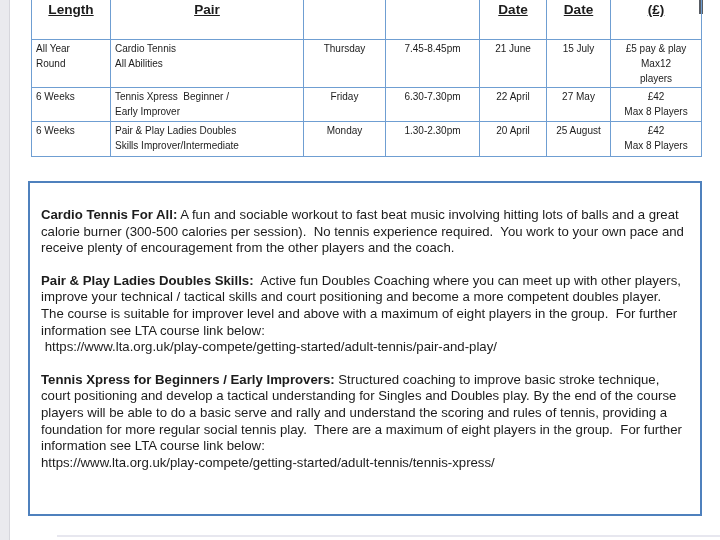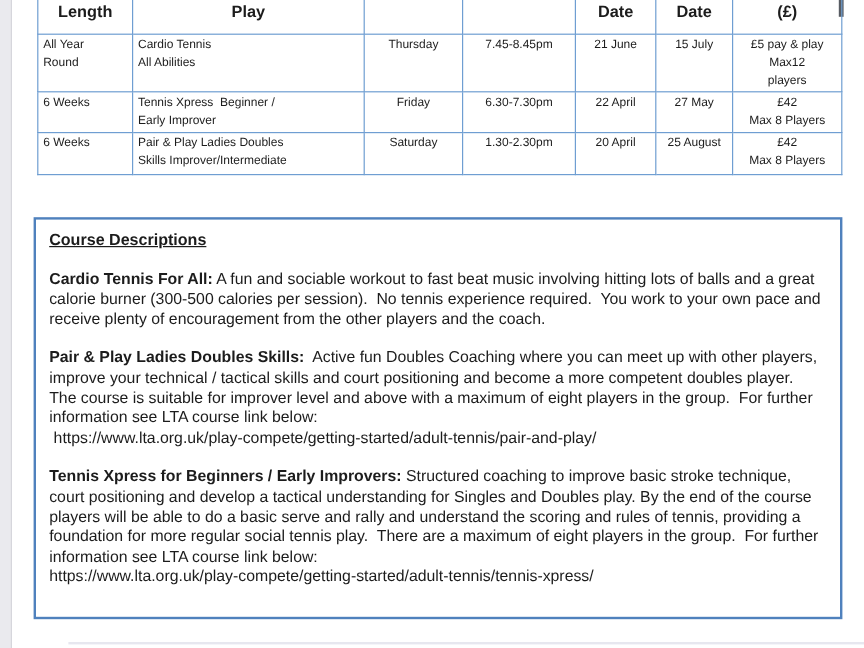--- a/index.html
+++ b/index.html
@@ -35,21 +35,21 @@
     border:1px solid #6f9ed2;
     vertical-align:top;
     padding:1px 4px 0 4px;
     font-size:10px;line-height:15.2px;
     overflow:hidden;
   }
   table.schedule th{
     font-size:13.6px;font-weight:bold;text-align:center;
     padding-top:2px;
   }
-  table.schedule thead tr{height:29px;}
+  table.schedule thead tr{height:40px;text-decoration:underline;}
   table.schedule tbody tr:nth-child(1){height:48px;}
   table.schedule tbody tr:nth-child(2){height:34px;}
   table.schedule tbody tr:nth-child(3){height:35px;}
   td.left{text-align:left;}
   td.center{text-align:center;}
   td div{white-space:pre;}
 
   
   .desc-box{
     position:absolute;left:28px;top:181px;width:674px;height:335px;
@@ -81,21 +81,21 @@
       <col style="width:193px">
       <col style="width:82px">
     <col style="width:94px">
       <col style="width:67px">
       <col style="width:64px">
     <col style="width:91px">
   </colgroup>
   <thead>
     <tr>
       <th>Length</th>
-      <th>Play</th>
+      <th>Pair</th>
       <th></th>
       <th></th>
       <th>Date</th>
       <th>Date</th>
       <th>(£)</th>
     </tr>
   </thead>
   <tbody>
       <tr>
         <td class="left">
@@ -151,41 +151,40 @@
       </tr>
       <tr>
         <td class="left">
           <div>6 Weeks</div>
         </td>
         <td class="left">
           <div>Pair &amp; Play Ladies Doubles</div>
           <div>Skills Improver/Intermediate</div>
         </td>
         <td class="center">
-          <div>Saturday</div>
+          <div>Monday</div>
         </td>
         <td class="center">
           <div>1.30-2.30pm</div>
         </td>
         <td class="center">
           <div>20 April</div>
         </td>
         <td class="center">
           <div>25 August</div>
         </td>
         <td class="center">
           <div>£42</div>
           <div>Max 8 Players</div>
         </td>
       </tr>
     </tbody>
 </table>
 
 <div class="desc-box">
-  <div class="desc-title">Course Descriptions</div>
 
   <div class="para"><span class="head">Cardio Tennis For All:</span><span> A fun and sociable workout to fast beat music involving hitting lots of balls and a great calorie burner (300-500 calories per session).  No tennis experience required.  You work to your own pace and receive plenty of encouragement from the other players and the coach.</span></div>
 
   <div class="para"><span class="head">Pair &amp; Play Ladies Doubles Skills:</span><span>  Active fun Doubles Coaching where you can meet up with other players, improve your technical / tactical skills and court positioning and become a more competent doubles player.  The course is suitable for improver level and above with a maximum of eight players in the group.  For further information see LTA course link below:</span><div class="link-line"> https://www.lta.org.uk/play-compete/getting-started/adult-tennis/pair-and-play/</div></div>
 
   <div class="para"><span class="head">Tennis Xpress for Beginners / Early Improvers:</span><span> Structured coaching to improve basic stroke technique, court positioning and develop a tactical understanding for Singles and Doubles play. By the end of the course players will be able to do a basic serve and rally and understand the scoring and rules of tennis, providing a foundation for more regular social tennis play.  There are a maximum of eight players in the group.  For further information see LTA course link below:</span><div class="link-line">https://www.lta.org.uk/play-compete/getting-started/adult-tennis/tennis-xpress/</div></div>
 </div>
 
 <div class="bottom-line"></div>
 

